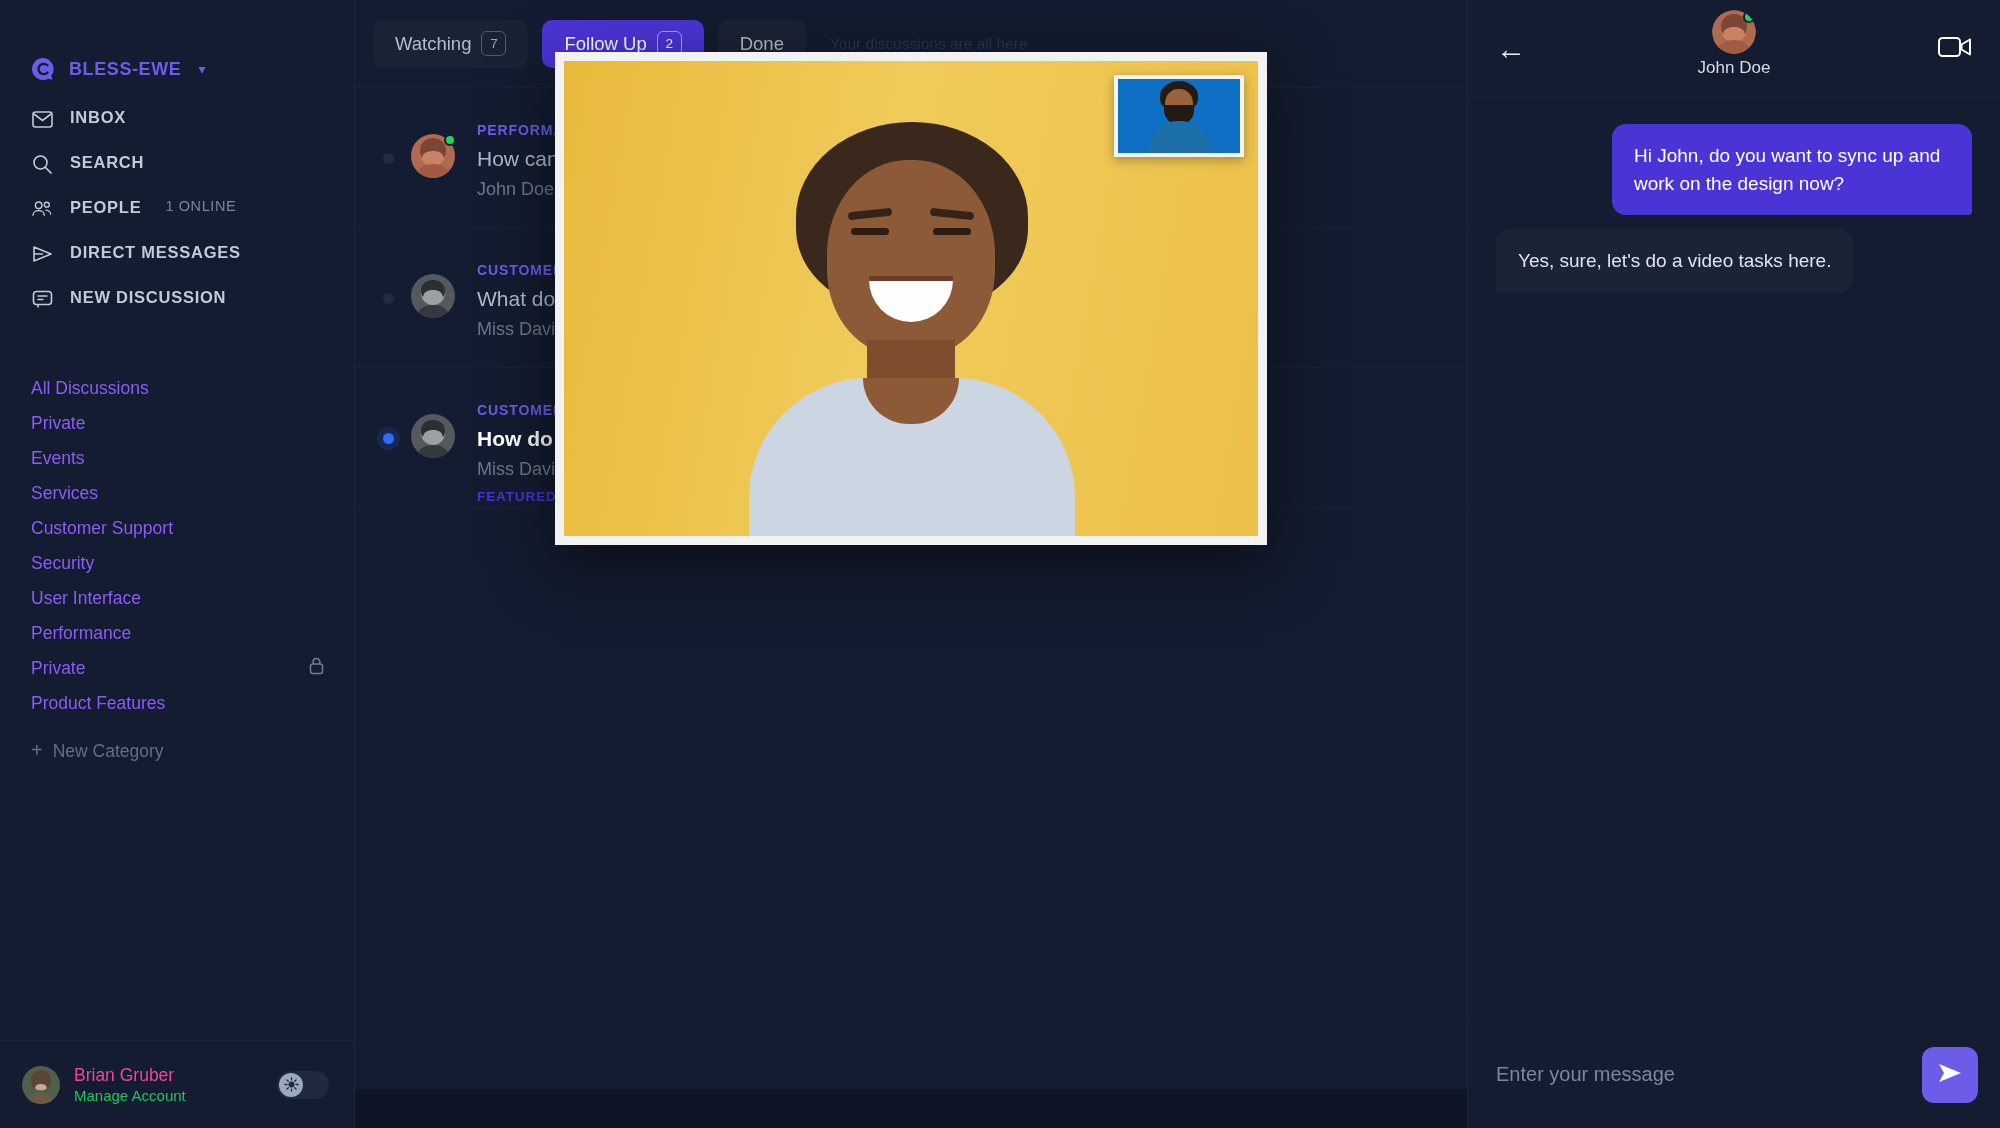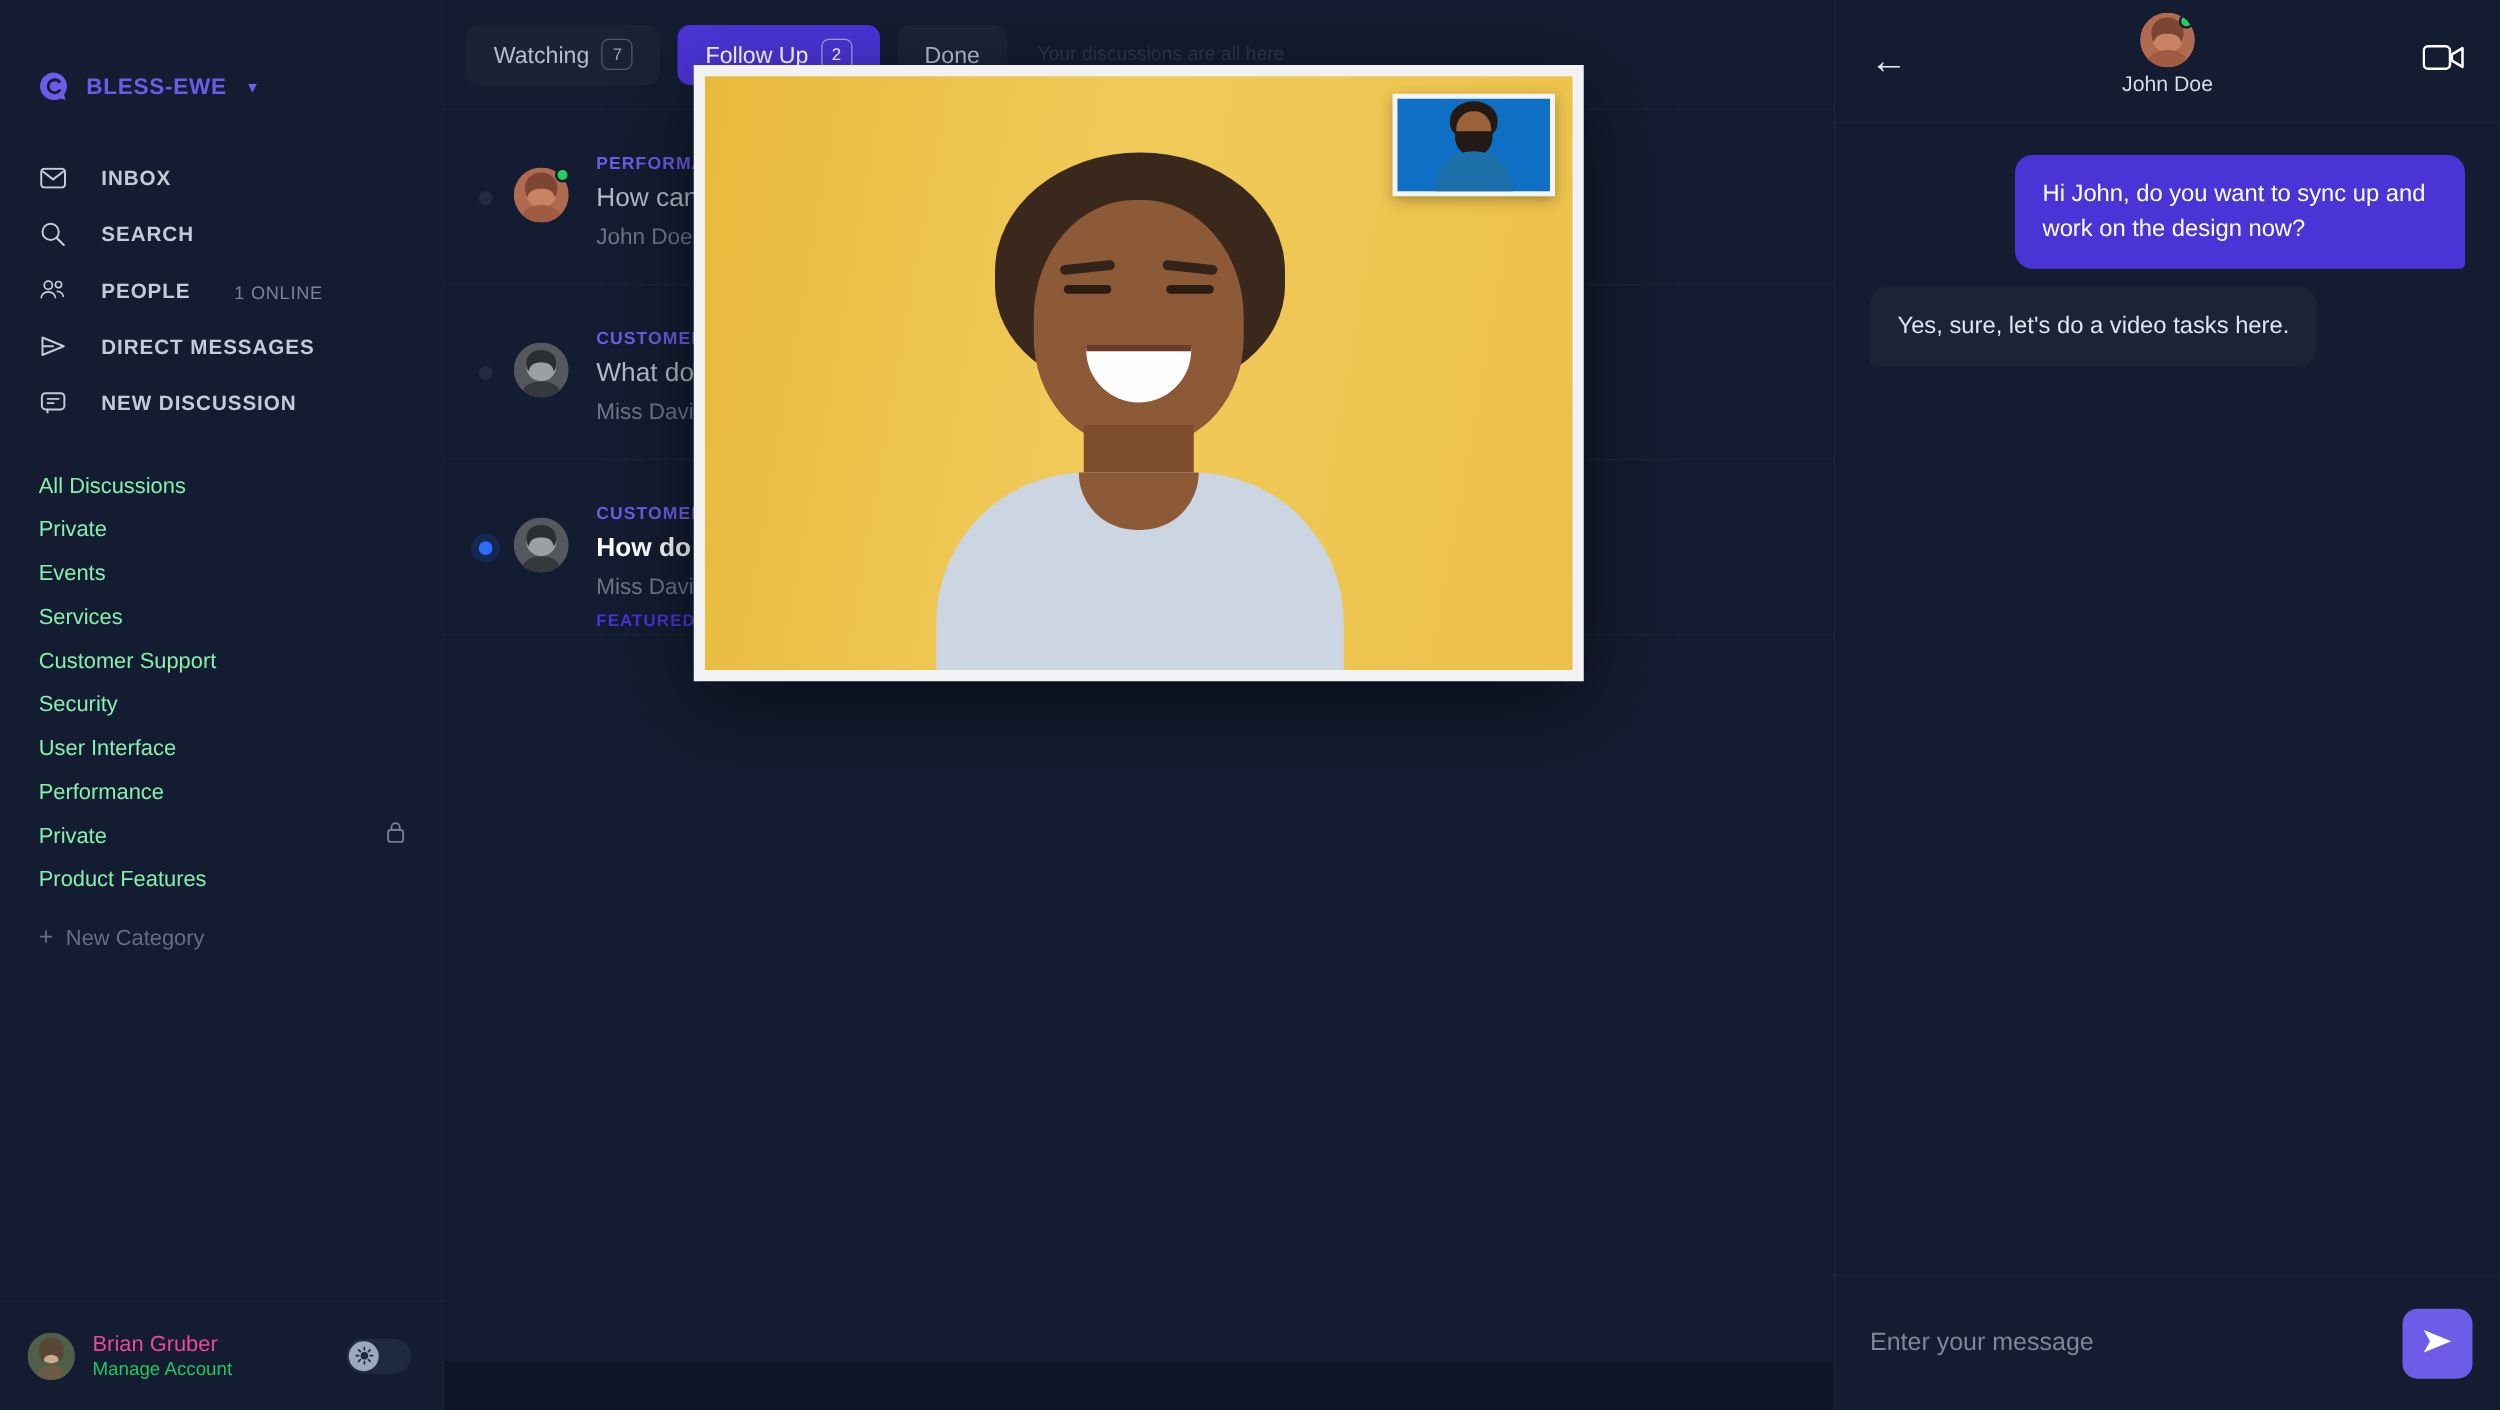--- a/index.html
+++ b/index.html
@@ -19,33 +19,33 @@
     display: flex; flex-direction: column;
     position: relative;
   }
   .brand { display: flex; align-items: center; gap: 13px; padding: 42px 0 0 30px; height: 96px; }
   .brand-logo { width: 26px; height: 26px; flex: 0 0 26px; position: relative; }
   .brand-name { color: #6c5ce7; font-size: 18px; font-weight: bold; letter-spacing: .6px; }
   .brand-caret { color: #6c5ce7; font-size: 14px; margin-left: 4px; }
 
   .nav-main { padding: 12px 0 0 0; }
   .nav-item {
-    display: flex; align-items: flex-end; gap: 28px;
+    display: flex; align-items: flex-start; gap: 17px;
     height: 45px; padding-left: 31px;
     color: #c3cad8; font-size: 16.5px; letter-spacing: .75px; font-weight: 600;
     cursor: pointer;
   }
   .nav-item .ico { width: 22px; height: 22px; flex: 0 0 22px; display: flex; align-items: center; justify-content: center; }
   .nav-sub { color: #7a8499; font-weight: 400; font-size: 14.5px; letter-spacing: .6px; margin-left: 7px; }
 
   .cat-list { margin-top: 38px; }
   .cat-item {
     display: flex; align-items: center; justify-content: space-between;
     height: 35px; padding: 0 30px 0 31px;
-    color: #86efac; font-size: 17.5px; cursor: pointer;
+    color: #8b5cf6; font-size: 17.5px; cursor: pointer;
   }
   .cat-item.new { color: #636e85; margin-top: 12px; }
   .cat-item.new .plus { font-size: 20px; margin-right: 10px; color: #636e85; font-weight: 300; }
   .cat-lock { opacity: .8; }
 
   .profile-bar {
     position: absolute; left: 0; bottom: 0; width: 355px; height: 88px;
     border-top: 1px solid #1d2739;
     display: flex; align-items: center; padding: 0 26px 0 22px; gap: 14px;
   }

